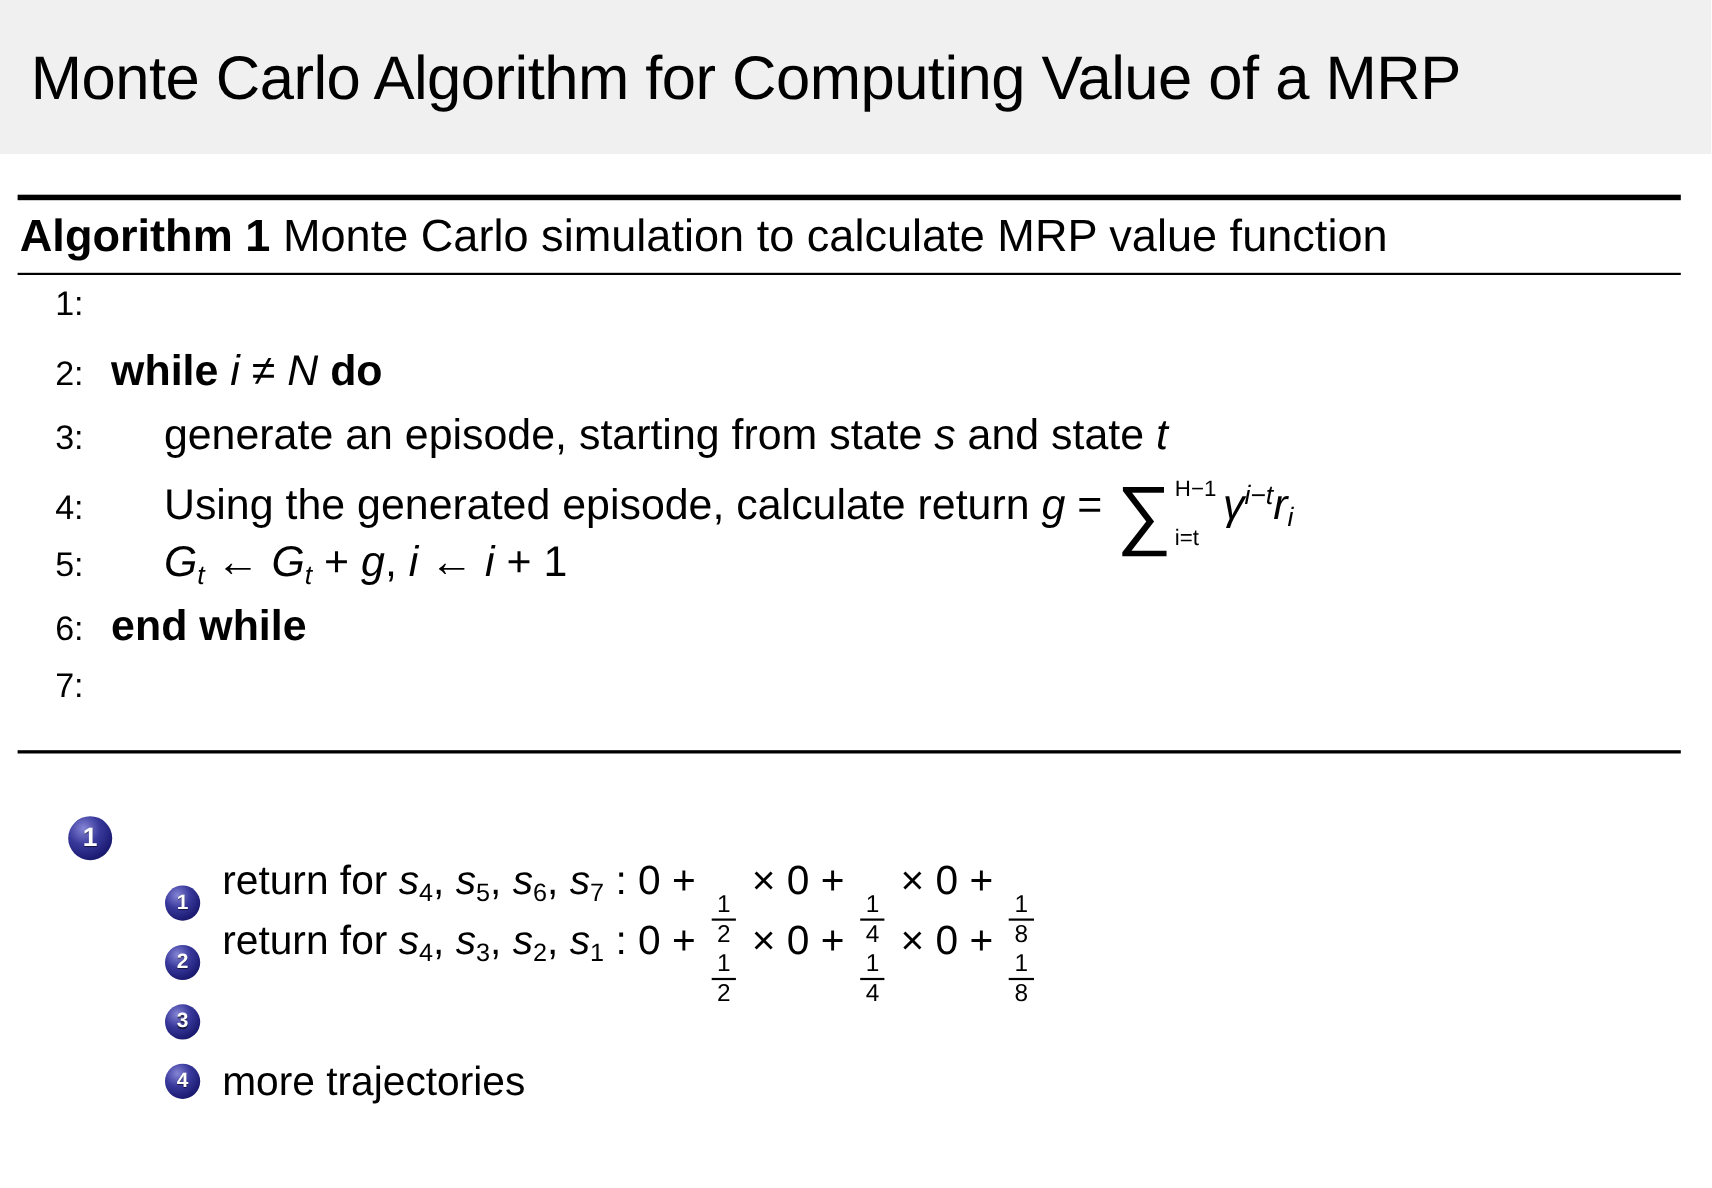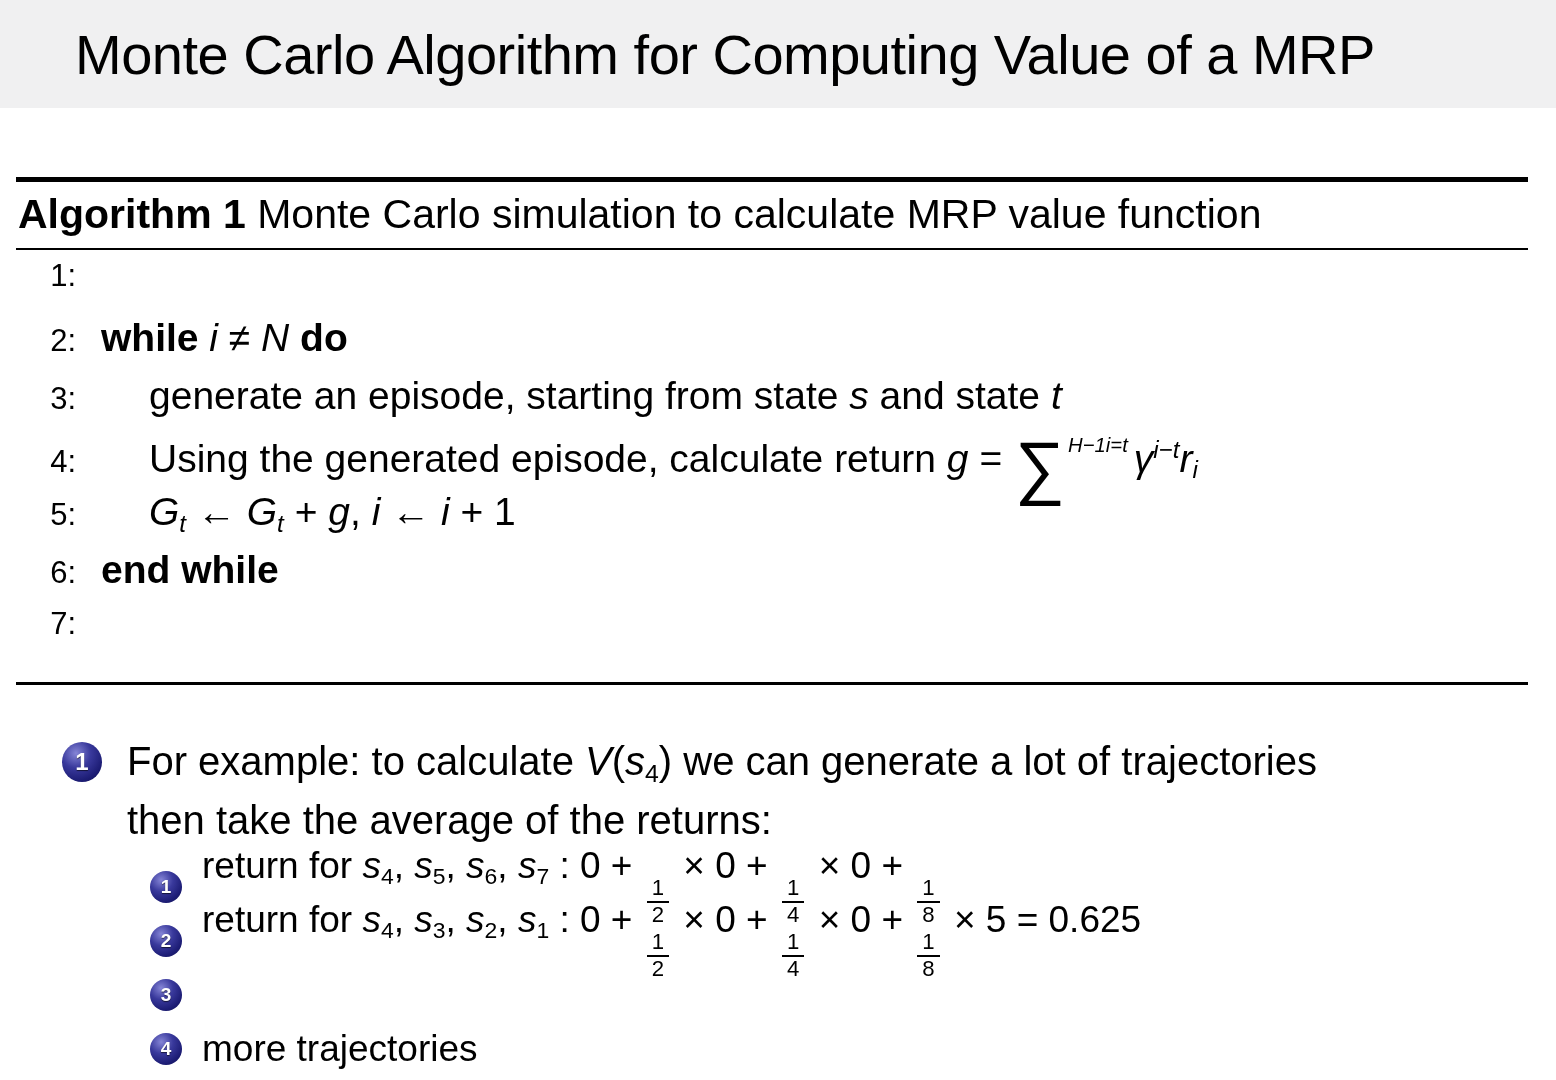--- a/index.html
+++ b/index.html
@@ -3,21 +3,21 @@
 <meta charset="utf-8">
 <style>
   html, body { margin:0; padding:0; background:#ffffff; }
   .slide {
     position:relative; width:1556px; height:1080px; overflow:hidden;
     background:#ffffff; color:#000;
     font-family:"Liberation Sans", sans-serif;
   }
 
   
-  .header { height:108px; display:flex; align-items:center;padding-left:47px; }
+  .header { height:140px; display:flex; align-items:center; }
   .title { font-size:56px; font-weight:normal; padding-left:28px; letter-spacing:-0.5px; white-space:nowrap; }
 
   
   .algo { position:absolute; left:16px; right:28px; top:177px; }
   .algo-top { border-top:5px solid #000; }
   .algo-caption { font-size:41px; padding:9px 0 10px 2px; white-space:nowrap; }
   .cap-bold { font-weight:bold; }
   .algo-mid { border-top:2px solid #000; }
   .algo-body { padding-top:8px; padding-bottom:18px; border-bottom:3px solid #000; }
 
@@ -30,22 +30,22 @@
   .mi { font-style:italic; }
   .mb { font-weight:bold; }
   .msub { font-size:0.62em; vertical-align:-0.28em; }
   .msup { font-size:0.62em; vertical-align:0.55em; }
   .mfrac { display:inline-flex; flex-direction:column; text-align:center;
            vertical-align:-0.75em; font-size:0.6em; line-height:1.12; margin:0 4px; }
   .mfrac .num { padding:0 5px; }
   .mfrac .den { border-top:2px solid currentColor; padding:0 5px; }
   .msum { display:inline-flex; align-items:stretch; vertical-align:-0.5em; margin:0 6px 0 2px; }
   .msum .sigma { font-size:1.8em; line-height:1; font-style:normal; }
-  .msum .lims { display:flex; justify-content:space-between;
-                margin-left:3px; font-size:0.52em; line-height:1; padding:3px 0; font-style:italic; }
+  .msum .lims { display:flex; flex-direction:column; justify-content:space-between;
+                margin-left:3px; font-size:0.52em; line-height:1; padding:3px 0; }
 
   
   .notes { position:absolute; left:62px; top:733px; right:30px; }
   .note-main { display:flex; }
   .ball {
     flex:none; border-radius:50%; color:#fff; font-weight:bold;
     display:flex; align-items:center; justify-content:center;
     text-shadow:0 1px 1px rgba(0,0,0,0.6);
   }
   .ball.big   { width:40px; height:40px; font-size:24px; margin-top:9px; }
@@ -102,21 +102,20 @@
         </div>
         <div class="algo-line">
           <span class="algo-num">7:</span>
         </div>
       </div>
   </div>
 
   <div class="notes">
     <div class="note-main">
       <div class="ball big" id="main-ball" style="background: radial-gradient(circle at 35% 28%, rgb(133, 133, 214) 0%, rgb(57, 57, 156) 38%, rgb(28, 28, 116) 72%, rgb(14, 14, 72) 100%);">1</div>
-      <div class="note-main-text" id="main-text"><span>For example: to calculate </span><span class="mi">V</span><span>(</span><span class="mi">s</span><span class="msub">4</span><span>) we can generate a lot of trajectories</span><br><span>then take the average of the returns:</span></div>
     </div>
     <div class="sublist" id="sublist">
         <div class="subitem">
           <div class="ball small" style="background: radial-gradient(circle at 35% 28%, rgb(133, 133, 214) 0%, rgb(57, 57, 156) 38%, rgb(28, 28, 116) 72%, rgb(14, 14, 72) 100%);">1</div>
           <span class="sub-text"><span>return for </span><span class="mi">s</span><span class="msub">4</span><span>, </span><span class="mi">s</span><span class="msub">5</span><span>, </span><span class="mi">s</span><span class="msub">6</span><span>, </span><span class="mi">s</span><span class="msub">7</span><span> : 0 + </span><span class="mfrac">
               <span class="num">1</span>
               <span class="den">2</span>
             </span><span> × 0 + </span><span class="mfrac">
               <span class="num">1</span>
               <span class="den">4</span>
@@ -129,21 +128,21 @@
           <div class="ball small" style="background: radial-gradient(circle at 35% 28%, rgb(133, 133, 214) 0%, rgb(57, 57, 156) 38%, rgb(28, 28, 116) 72%, rgb(14, 14, 72) 100%);">2</div>
           <span class="sub-text"><span>return for </span><span class="mi">s</span><span class="msub">4</span><span>, </span><span class="mi">s</span><span class="msub">3</span><span>, </span><span class="mi">s</span><span class="msub">2</span><span>, </span><span class="mi">s</span><span class="msub">1</span><span> : 0 + </span><span class="mfrac">
               <span class="num">1</span>
               <span class="den">2</span>
             </span><span> × 0 + </span><span class="mfrac">
               <span class="num">1</span>
               <span class="den">4</span>
             </span><span> × 0 + </span><span class="mfrac">
               <span class="num">1</span>
               <span class="den">8</span>
-            </span><span> × 5 = 0.625</span></span>
+            </span></span>
         </div>
         <div class="subitem">
           <div class="ball small" style="background: radial-gradient(circle at 35% 28%, rgb(133, 133, 214) 0%, rgb(57, 57, 156) 38%, rgb(28, 28, 116) 72%, rgb(14, 14, 72) 100%);">3</div>
         </div>
         <div class="subitem">
           <div class="ball small" style="background: radial-gradient(circle at 35% 28%, rgb(133, 133, 214) 0%, rgb(57, 57, 156) 38%, rgb(28, 28, 116) 72%, rgb(14, 14, 72) 100%);">4</div>
           <span class="sub-text"><span>more trajectories</span></span>
         </div>
       </div>
   </div>

